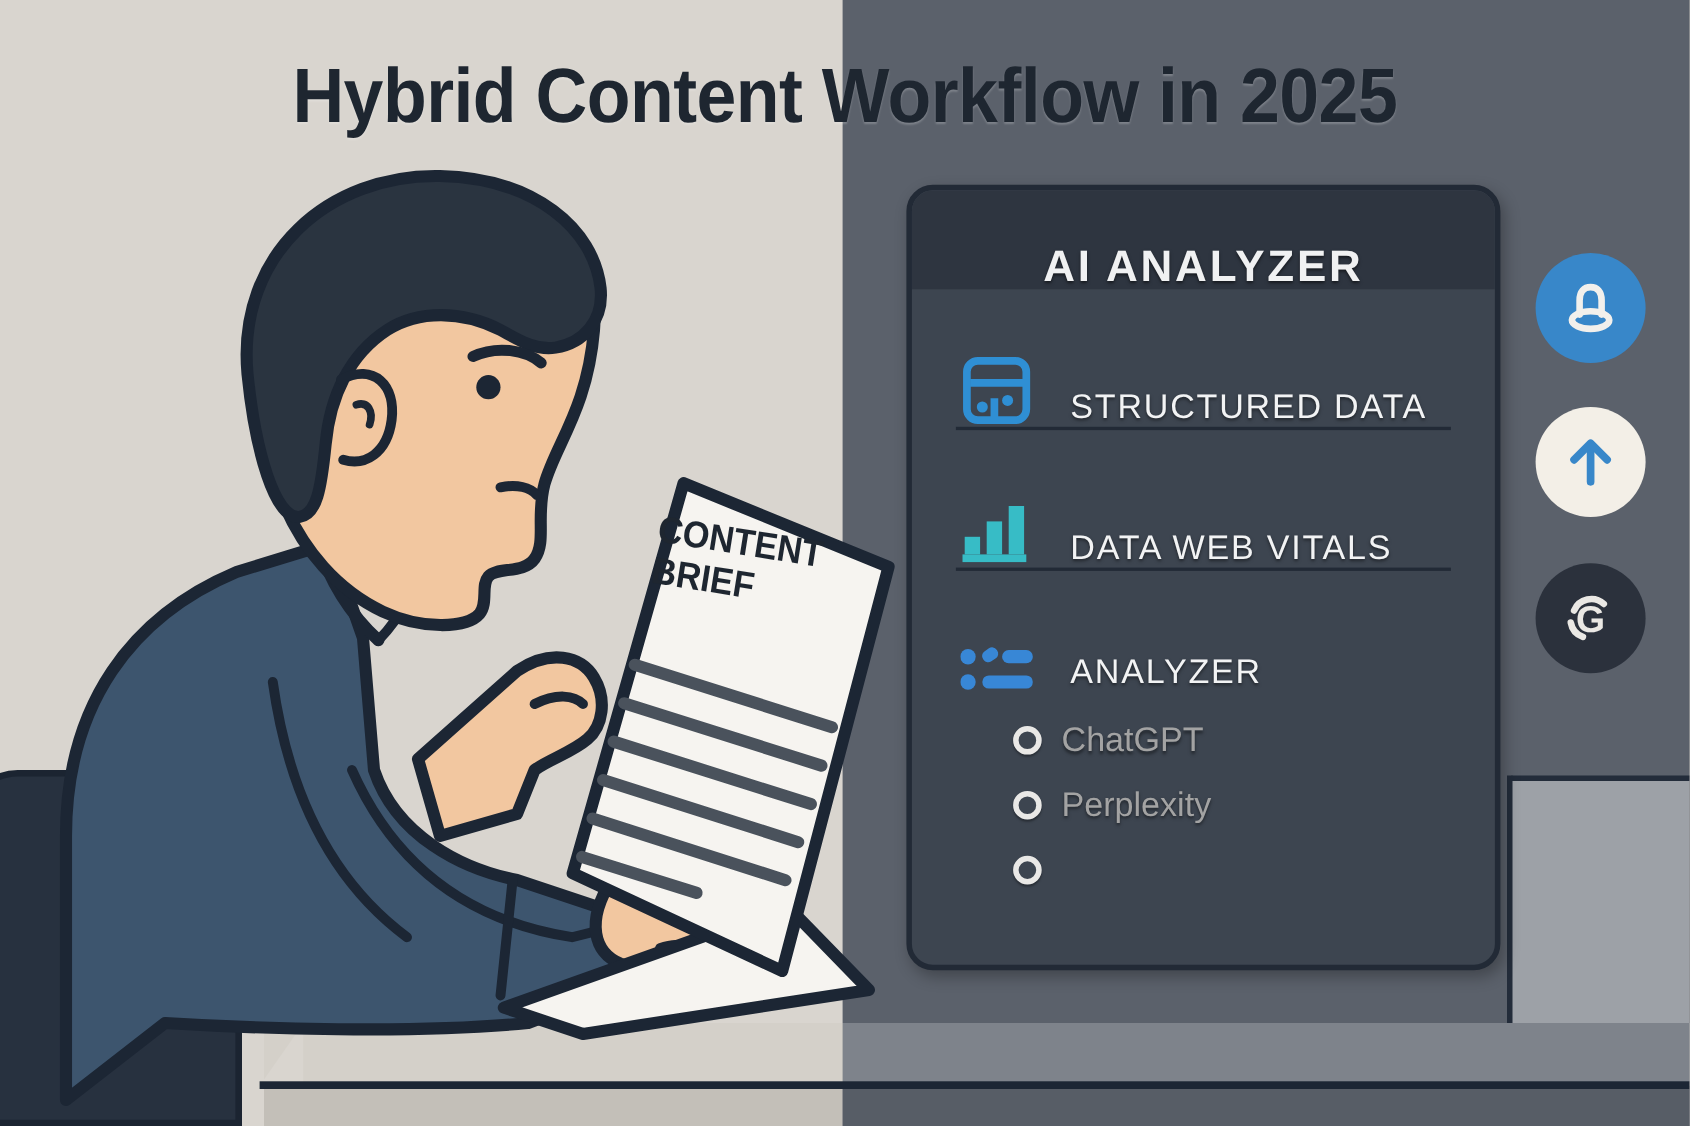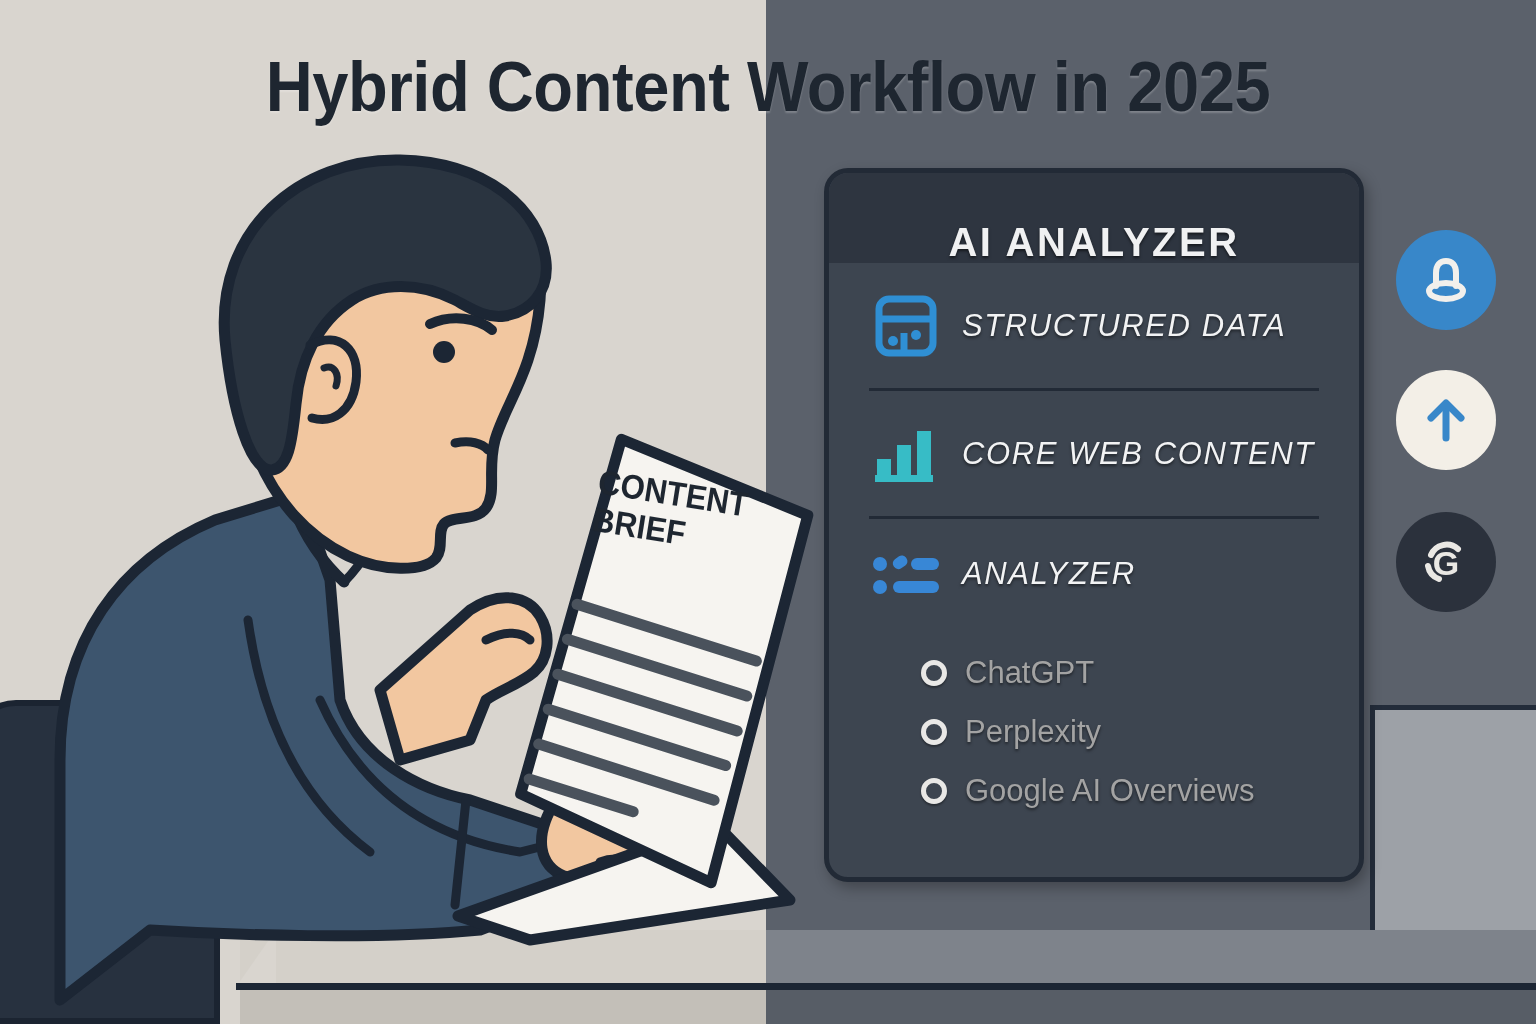--- a/index.html
+++ b/index.html
@@ -118,24 +118,23 @@
   }
   .panel-header-text {
     color:#F0F1F2; font-size:40px; font-weight:bold;
     letter-spacing:2.5px;
     text-shadow: 0 2px 3px rgba(0,0,0,0.55);
     margin-top: 48px;
   }
   .panel-body { padding:0 40px; }
 
   .feature-row {
-    display:flex; align-items:center;
+    display:flex; align-items:flex-end;
     height:125px;
-    gap:19px;
-    font-style:italic;
+    gap:30px;
   }
   .feature-label {
     color:#F2F3F4; font-size:31px; font-weight:500;
     letter-spacing:1.6px;
     text-shadow: 0 2px 3px rgba(0,0,0,0.5);
   }
   .feature-icon { width:74px; flex:0 0 74px; display:flex; align-items:center; justify-content:center; }
   .divider { height:3px; background:#222A36; width:100%; }
 
   .cite-list { padding:14px 0 0 52px; }
@@ -303,21 +302,21 @@
 
       <div class="feature-row">
         <span class="feature-icon">
           <svg width="66" height="66" viewBox="0 0 66 66">
             <rect x="4" y="38" width="14" height="16" fill="#37BCC6"></rect>
             <rect x="24" y="24" width="14" height="30" fill="#37BCC6"></rect>
             <rect x="44" y="10" width="14" height="44" fill="#37BCC6"></rect>
             <rect x="2" y="54" width="58" height="7" fill="#37BCC6"></rect>
           </svg>
         </span>
-        <span class="feature-label">CORE WEB CONTENT</span>
+        <span class="feature-label">DATA WEB VITALS</span>
       </div>
 
       <div class="divider"></div>
 
       <div class="feature-row" style="height:110px;">
         <span class="feature-icon">
           <svg width="66" height="44" viewBox="0 0 66 44">
             <circle cx="7" cy="12" r="7" fill="#3887D6"></circle>
             <rect x="20" y="5" width="15" height="11" rx="5" fill="#3887D6" transform="rotate(-35 27 11)"></rect>
             <rect x="38" y="6" width="28" height="12" rx="6" fill="#3887D6"></rect>
@@ -332,21 +331,20 @@
         <div class="cite-item">
           <span class="cite-ring"></span>
           <span class="cite-label">ChatGPT</span>
         </div>
         <div class="cite-item">
           <span class="cite-ring"></span>
           <span class="cite-label">Perplexity</span>
         </div>
         <div class="cite-item">
           <span class="cite-ring"></span>
-          <span class="cite-label">Google AI Overviews</span>
         </div>
       </div>
 
     </div>
   </div>
 
   <div class="badge badge-1">
     <svg width="56" height="56" viewBox="0 0 56 56">
       <path d="M 18 34 L 18 21 C 18 13 22 9 28 9 C 34 9 38 13 38 21 L 38 34" fill="none" stroke="#F2F0EC" stroke-width="6" stroke-linecap="round"></path>
       <ellipse cx="28" cy="39" rx="17" ry="8" fill="none" stroke="#F2F0EC" stroke-width="6"></ellipse>

